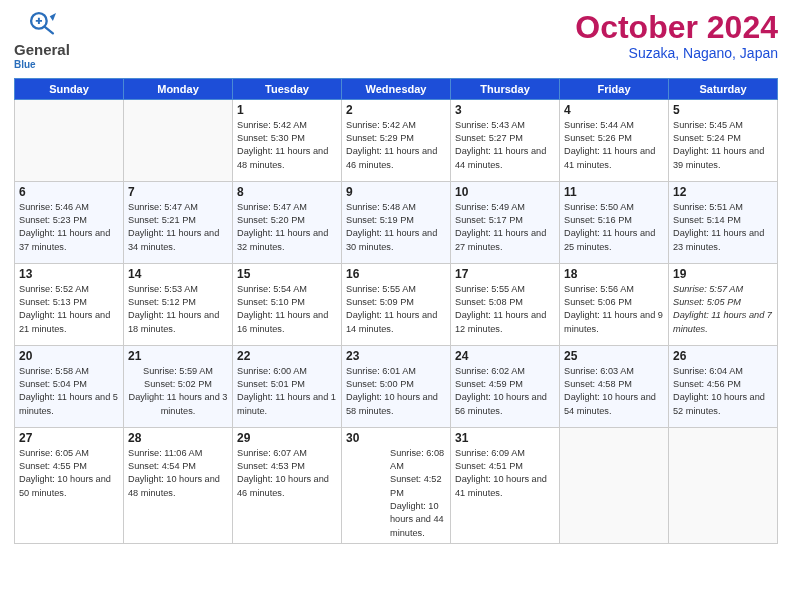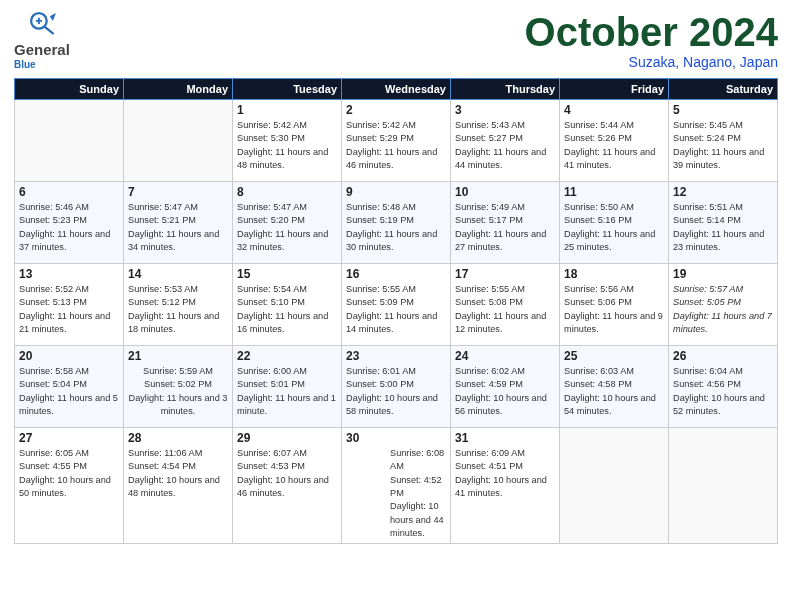--- a/index.html
+++ b/index.html
@@ -27,41 +27,41 @@
       flex-direction: column;
     }
     .logo-icon {
       width: 28px;
       height: 28px;
     }
     .title-block {
       text-align: right;
     }
     .month-title {
-      font-size: 40px;
+      font-size: 32px;
       font-weight: bold;
-      color: #14532d;
+      color: #be185d;
       line-height: 1.1;
     }
     .location {
       font-size: 14px;
       color: #1d4ed8;
     }
     table {
       width: 100%;
       border-collapse: collapse;
       table-layout: fixed;
     }
     th {
-      background-color: #0f172a;
+      background-color: #1d4ed8;
       color: #fff;
       font-size: 11px;
       font-weight: bold;
       padding: 4px 4px;
-      text-align: right;
+      text-align: center;
       border: 1px solid #4a8ad4;
     }
     td {
       border: 1px solid #ccc;
       vertical-align: top;
       padding: 3px 4px;
       font-size: 9.2px;
       color: #333;
       height: 82px;
       background: #fff;

